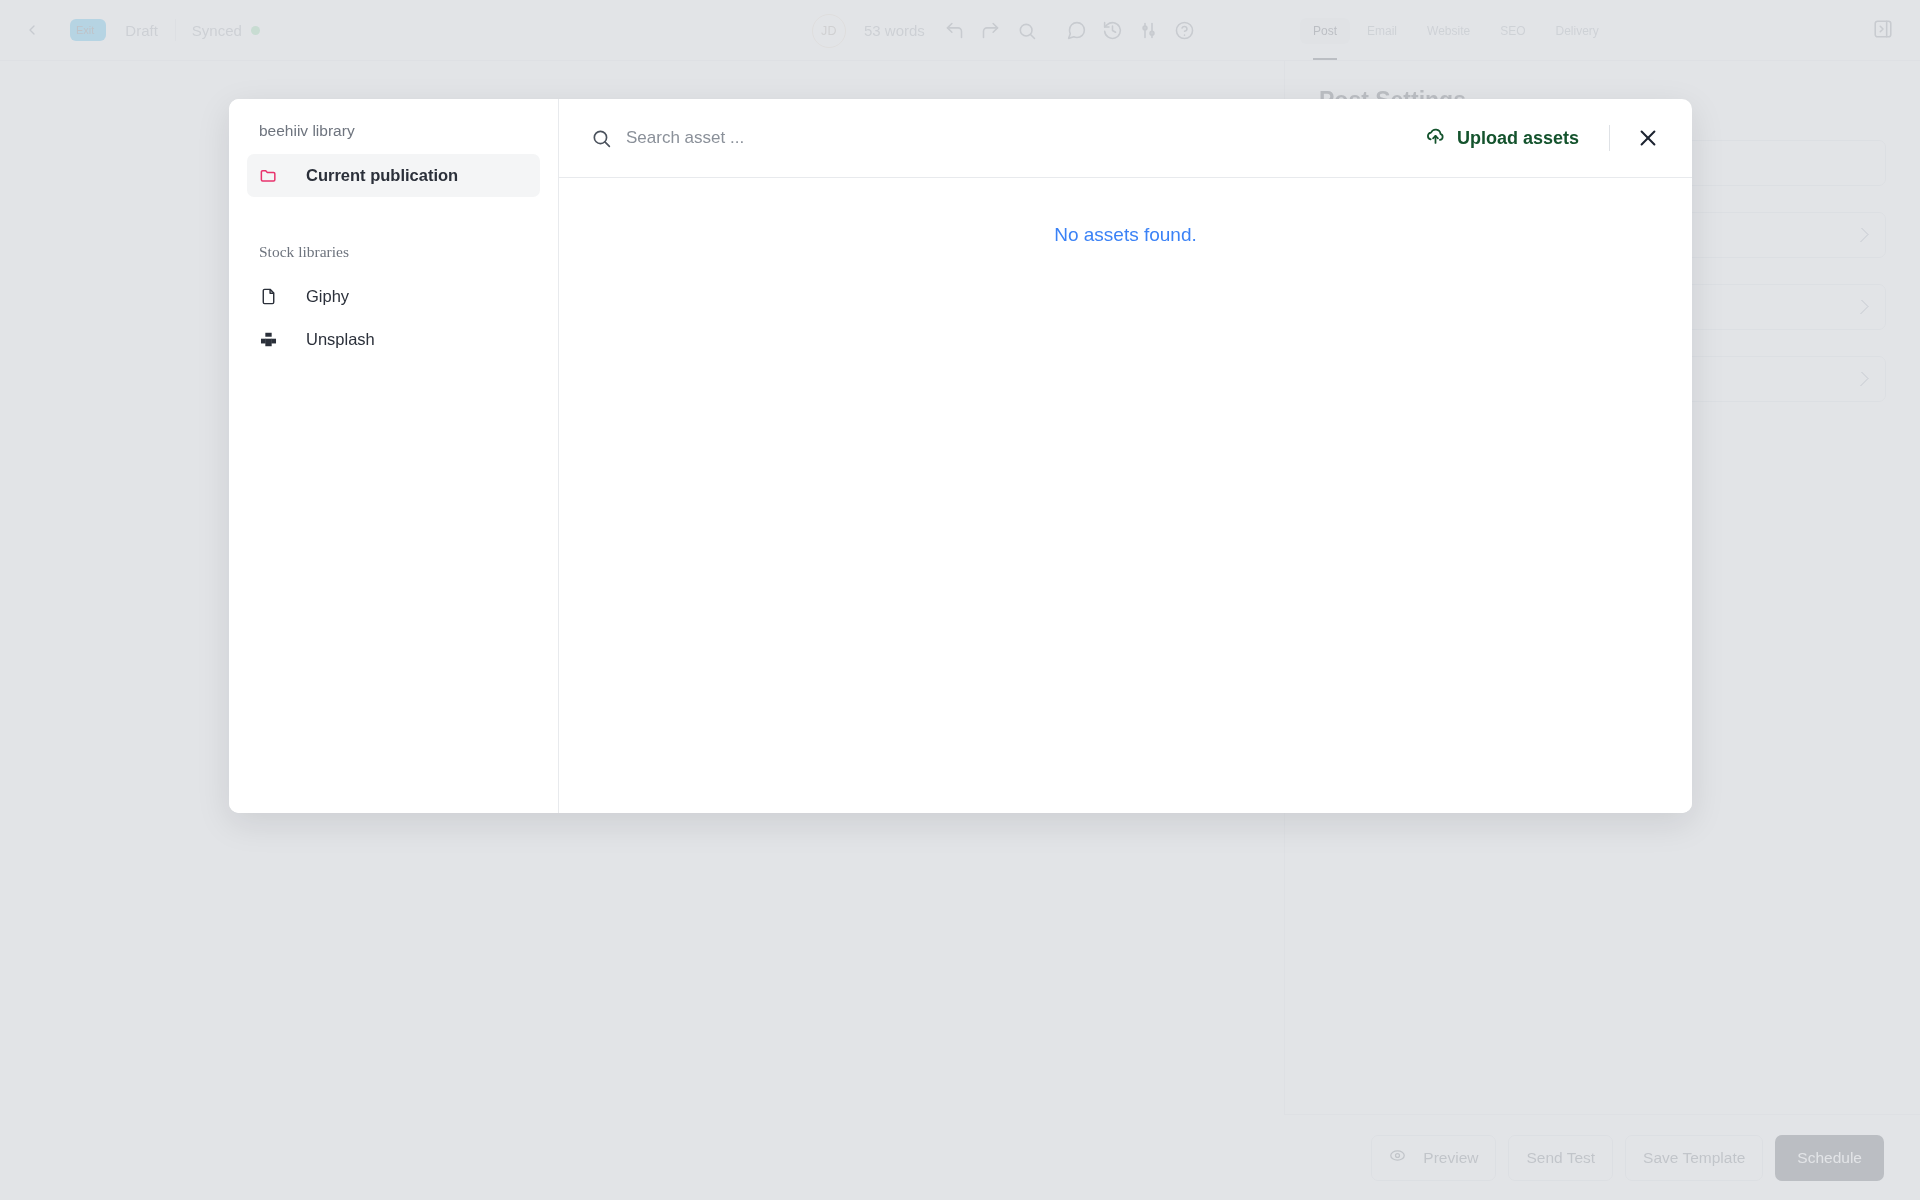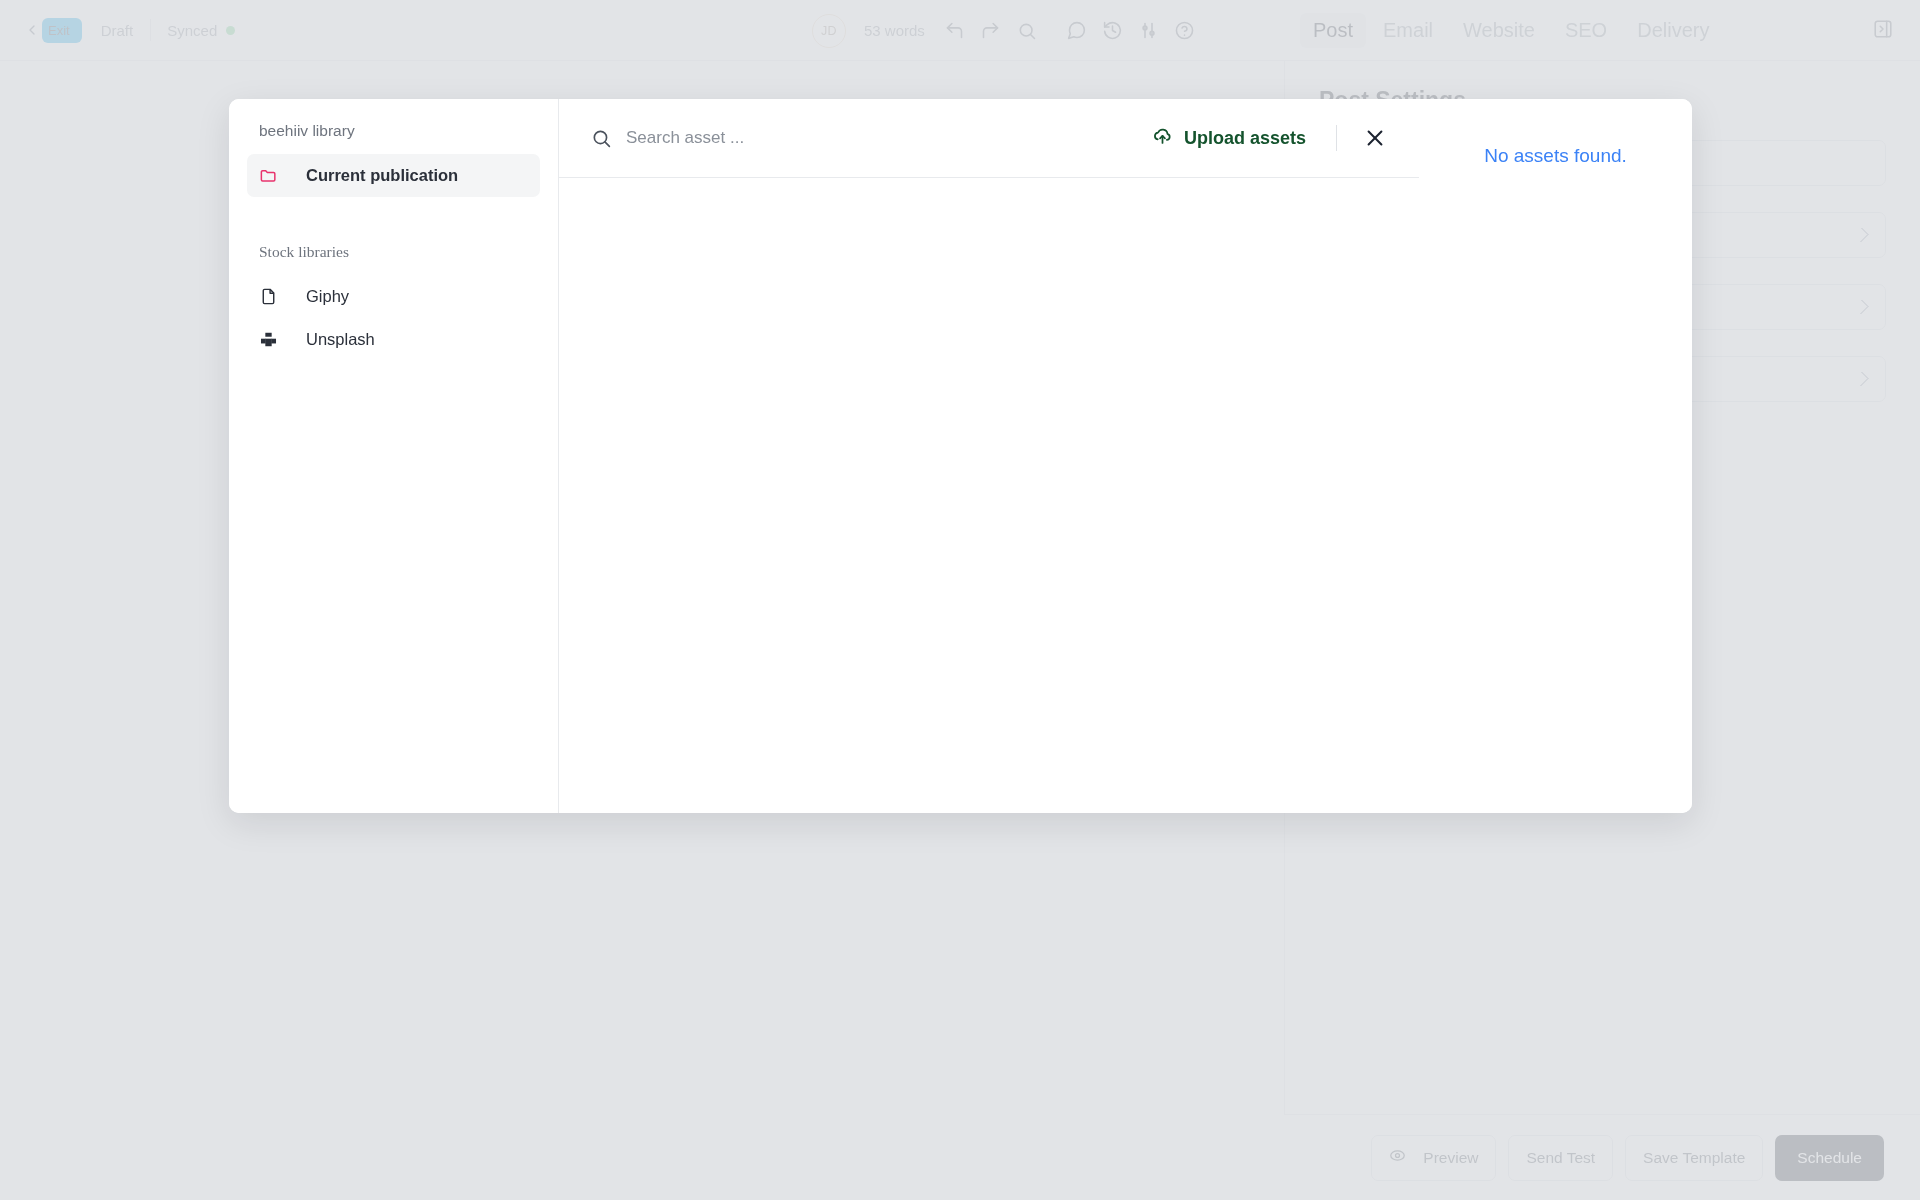--- a/index.html
+++ b/index.html
@@ -44,26 +44,27 @@
     padding-left: 22px;
   }
 
   .chev-left {
     width: 20px; height: 20px;
     display: inline-flex; align-items: center; justify-content: center;
     color: #6b7280;
   }
 
   .exit-btn {
-    font-size: 13px;
+    font-size: 11px;
     color: #3f4550;
     padding: 5px 12px 5px 6px;
     border-radius: 6px;
     background: #0ea5e9;
     font-weight: 400;
+    margin-left: 28px;
   }
 
   .draft-btn {
     font-size: 15px;
     color: #8a9099;
     padding: 5px 11px;
     border-radius: 6px;
     margin-left: 8px;
   }
 
@@ -128,21 +129,21 @@
   .topbar-tabs {
     position: absolute;
     left: 1300px;
     top: 0; height: 61px;
     display: flex;
     align-items: center;
     gap: 4px;
   }
 
   .tab {
-    font-size: 20px;
+    font-size: 12px;
     color: #9299a3;
     padding: 6px 13px;
     border-radius: 6px;
     position: relative;
   }
   .tab.active {
     color: #2b303a;
     background: #f2f3f5;
   }
   .tab.active::after {
@@ -317,21 +318,21 @@
     width: 19px; height: 19px;
     display: inline-flex;
     align-items: center;
     justify-content: center;
     flex: 0 0 19px;
   }
 
   .modal-main {
     flex: 1;
     display: flex;
-    flex-direction: row;
+    flex-direction: column;
     min-width: 0;
   }
 
   .modal-header {
     height: 79px;
     flex: 0 0 79px;
     border-bottom: 1px solid #e8eaed;
     display: flex;
     align-items: center;
     padding: 0 28px 0 32px;

